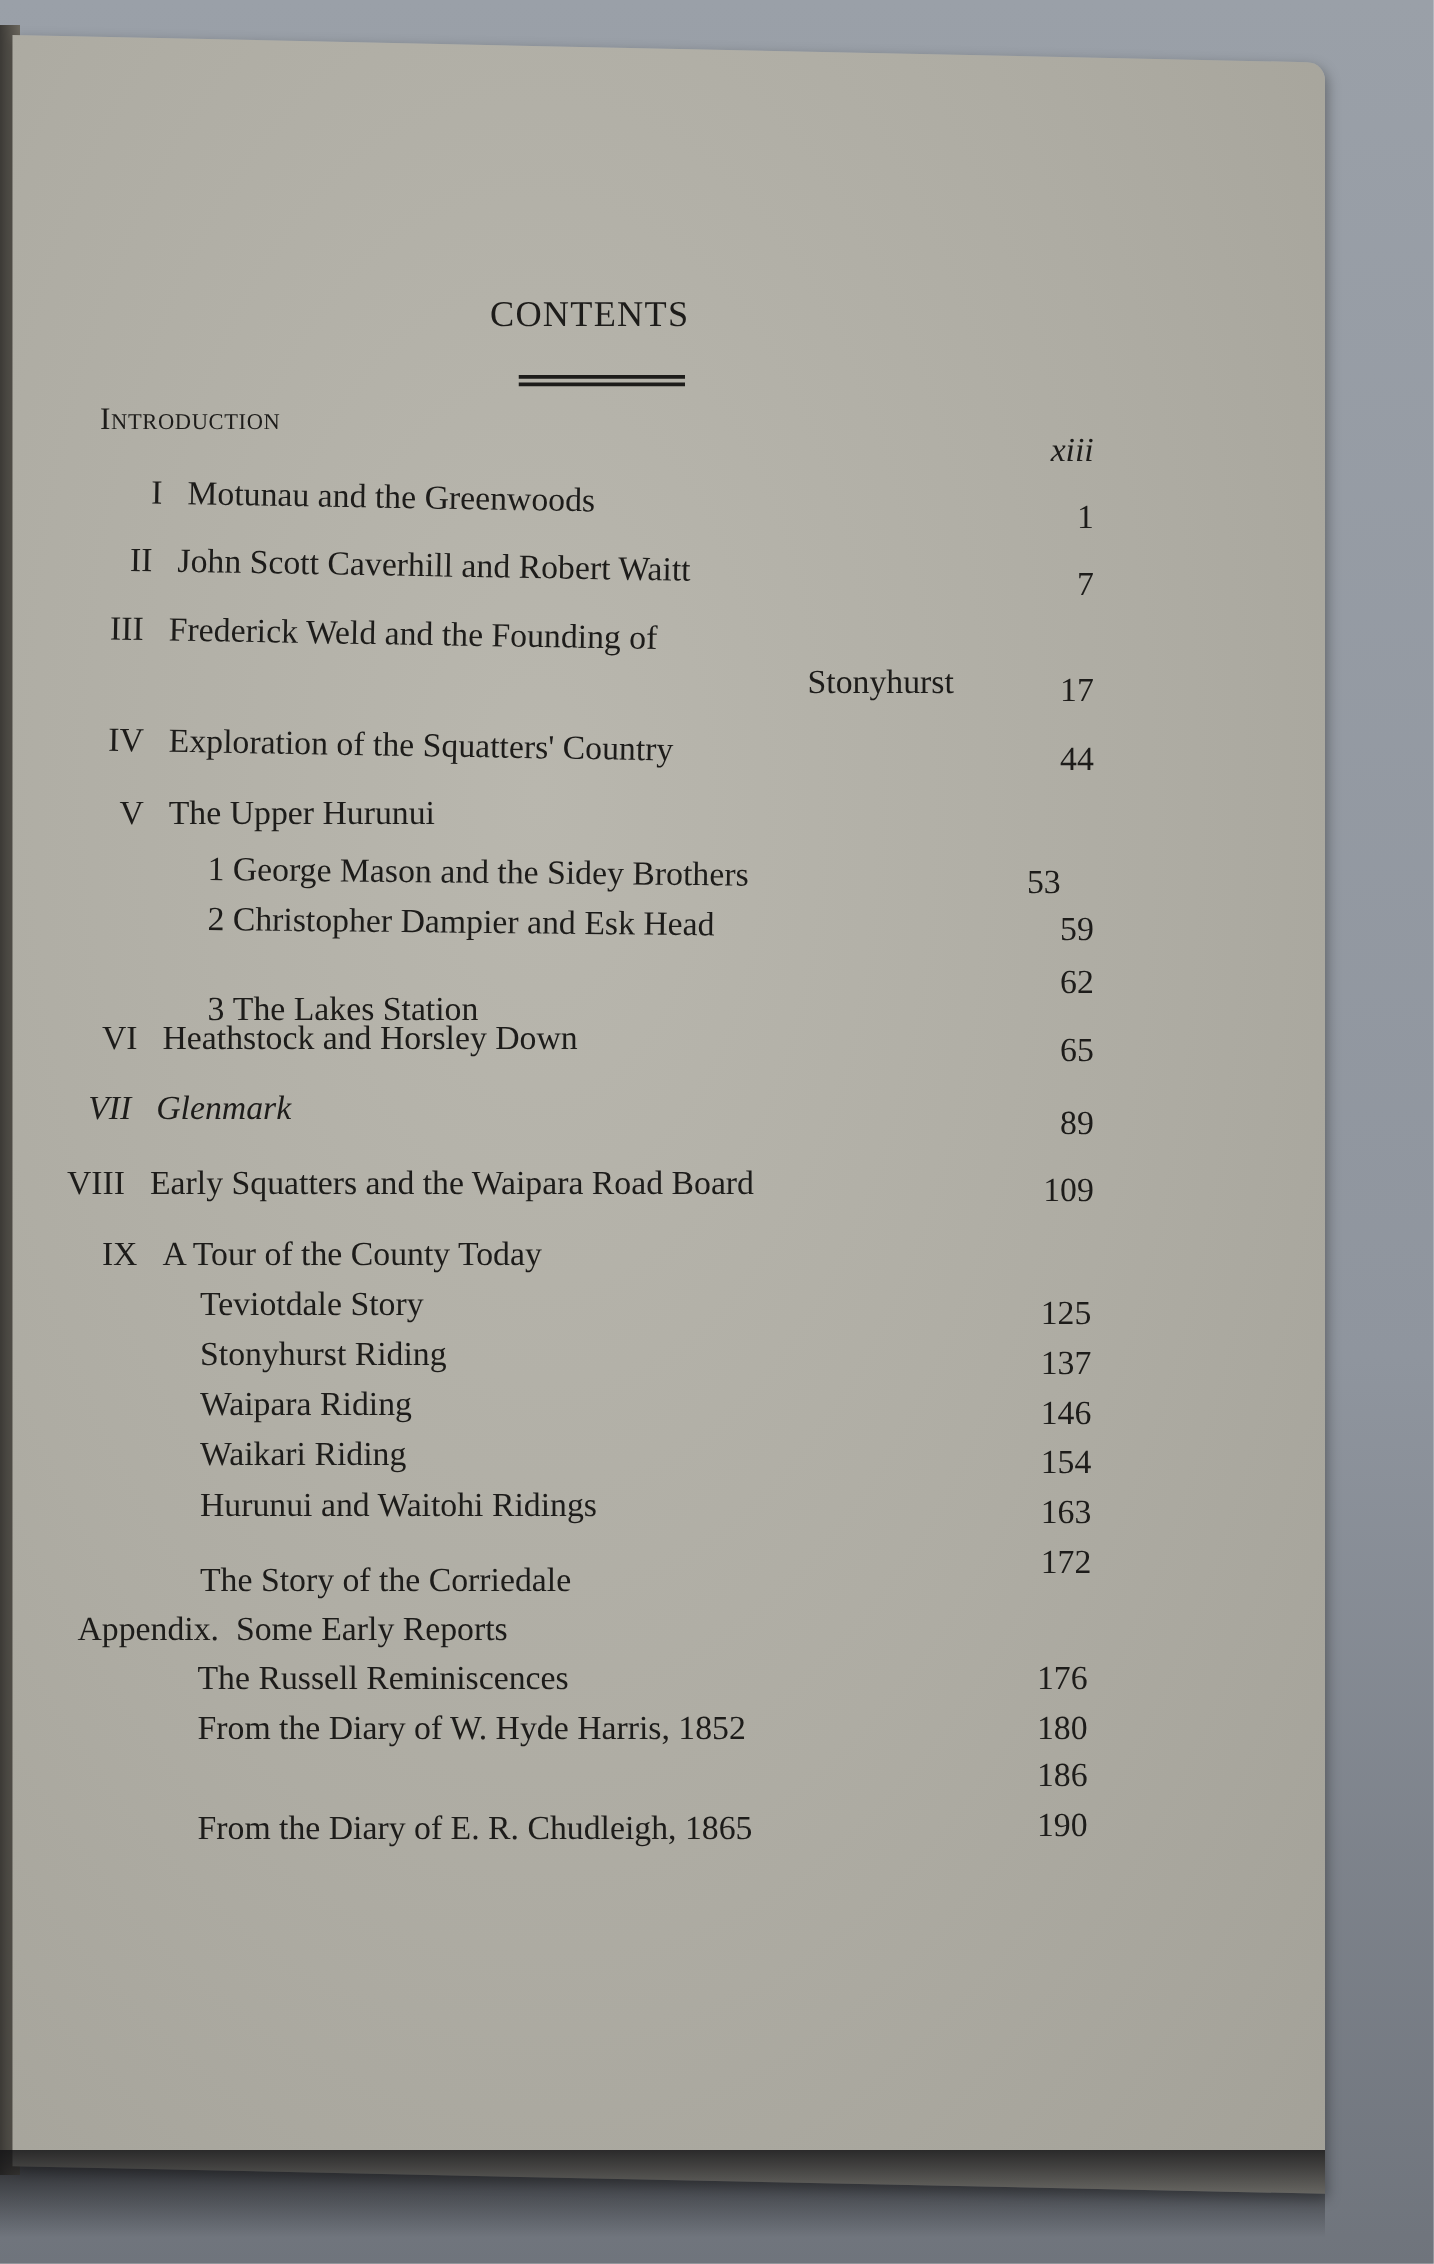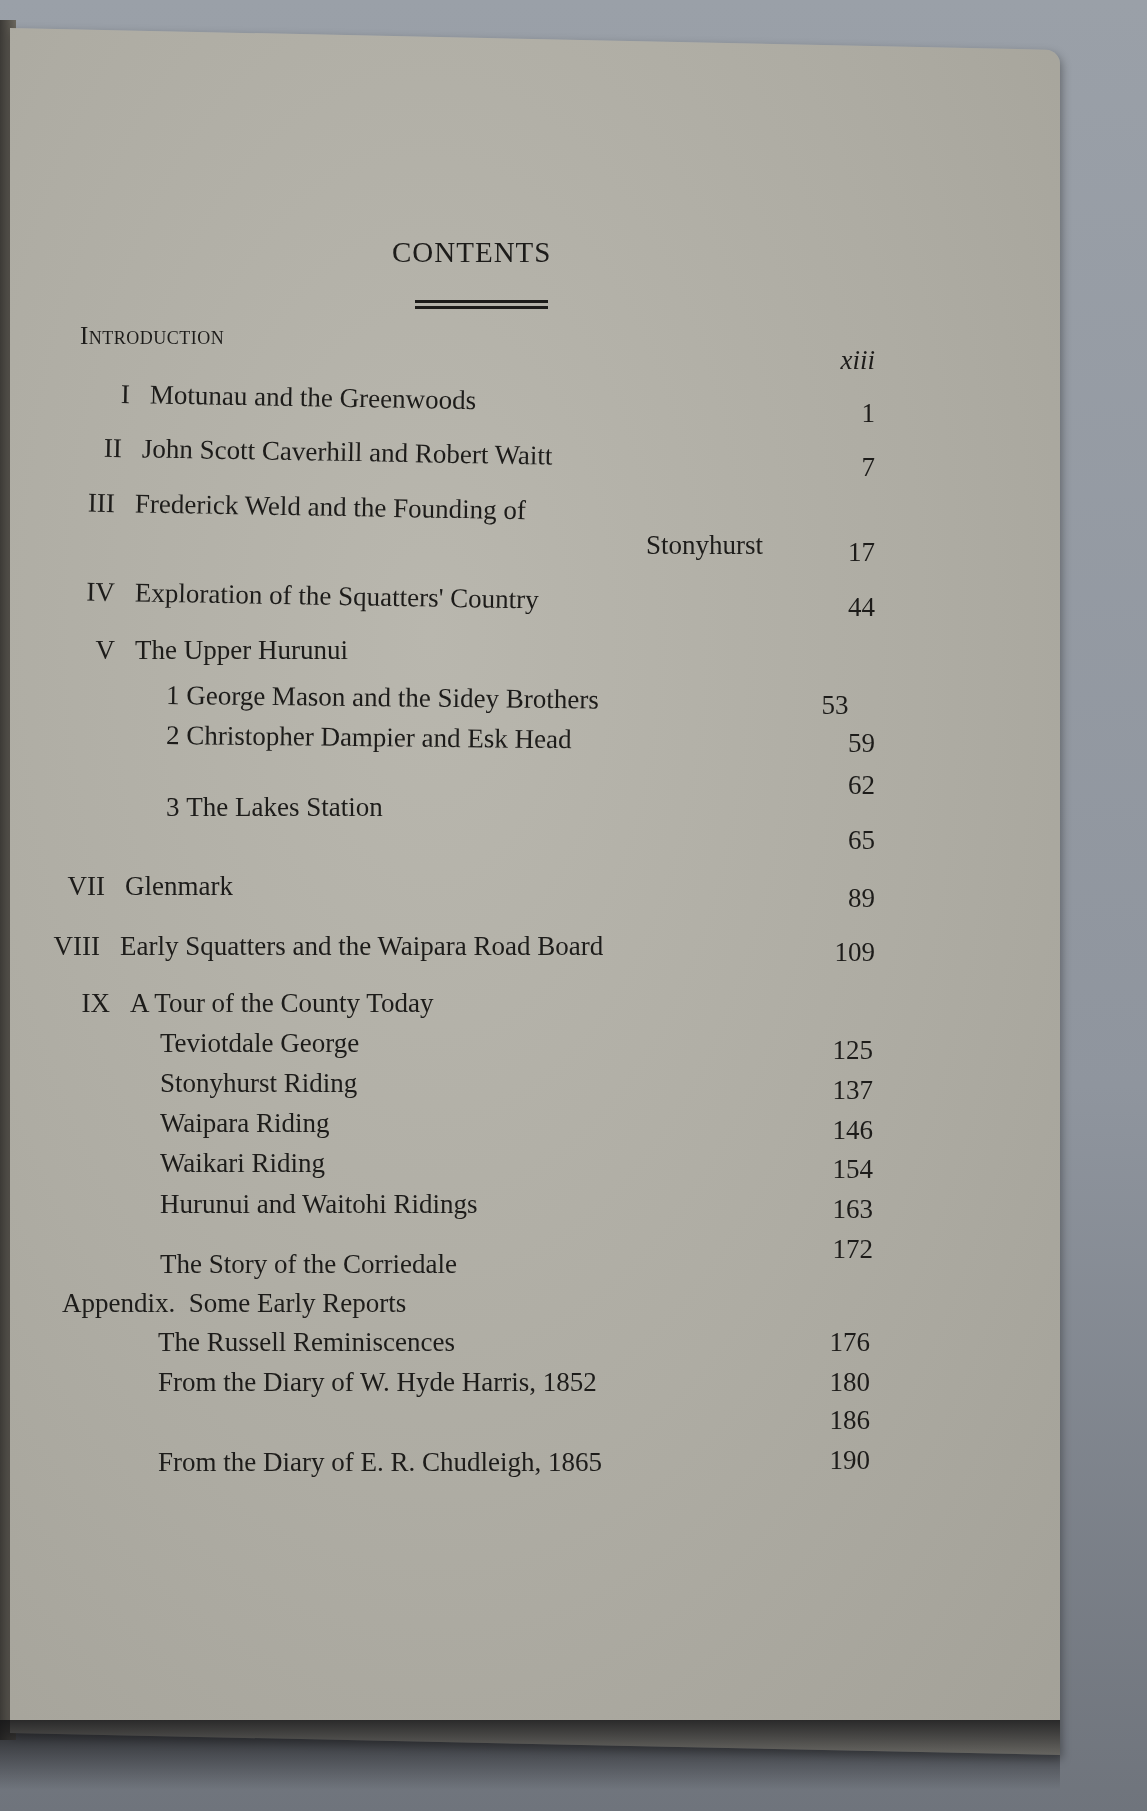--- a/index.html
+++ b/index.html
@@ -85,36 +85,39 @@
   <div class="num" style="left:795px;top:690px;text-align:center;">53</div>
   <div class="row" style="left:166px;top:720px;transform:rotate(0.6deg);transform-origin:left;">
     <span>2</span>&nbsp;<span>Christopher Dampier and Esk Head</span>
   </div>
   <div class="num" style="left:795px;top:728px;">59</div>
   <div class="row" style="left:166px;top:758px;margin-top:34px;">
     <span>3</span>&nbsp;<span>The Lakes Station</span>
   </div>
   <div class="num" style="left:795px;top:770px;">62</div>
 
+  <div class="row" style="left:50px;top:815px;">
+    <span class="roman">VI</span><span>Heathstock and Horsley Down</span>
+  </div>
   <div class="num" style="left:795px;top:825px;">65</div>
 
-  <div class="row" style="left:45px;top:871px;">
+  <div class="row" style="left:45px;top:871px;font-style:italic;">
     <span class="roman">VII</span><span>Glenmark</span>
   </div>
   <div class="num" style="left:795px;top:883px;">89</div>
 
   <div class="row" style="left:40px;top:931px;">
     <span class="roman">VIII</span><span>Early Squatters and the Waipara Road Board</span>
   </div>
   <div class="num" style="left:795px;top:937px;">109</div>
 
   <div class="row" style="left:50px;top:988px;">
     <span class="roman">IX</span><span>A Tour of the County Today</span>
   </div>
-  <div class="row" style="left:160px;top:1028px;">Teviotdale George</div>
+  <div class="row" style="left:160px;top:1028px;">Teviotdale Story</div>
   <div class="num" style="left:793px;top:1035px;">125</div>
   <div class="row" style="left:160px;top:1068px;">Stonyhurst Riding</div>
   <div class="num" style="left:793px;top:1075px;">137</div>
   <div class="row" style="left:160px;top:1108px;">Waipara Riding</div>
   <div class="num" style="left:793px;top:1115px;">146</div>
   <div class="row" style="left:160px;top:1148px;">Waikari Riding</div>
   <div class="num" style="left:793px;top:1154px;">154</div>
   <div class="row" style="left:160px;top:1189px;">Hurunui and Waitohi Ridings</div>
   <div class="num" style="left:793px;top:1194px;">163</div>
   <div class="row" style="left:160px;top:1229px;margin-top:20px;">The Story of the Corriedale</div>

